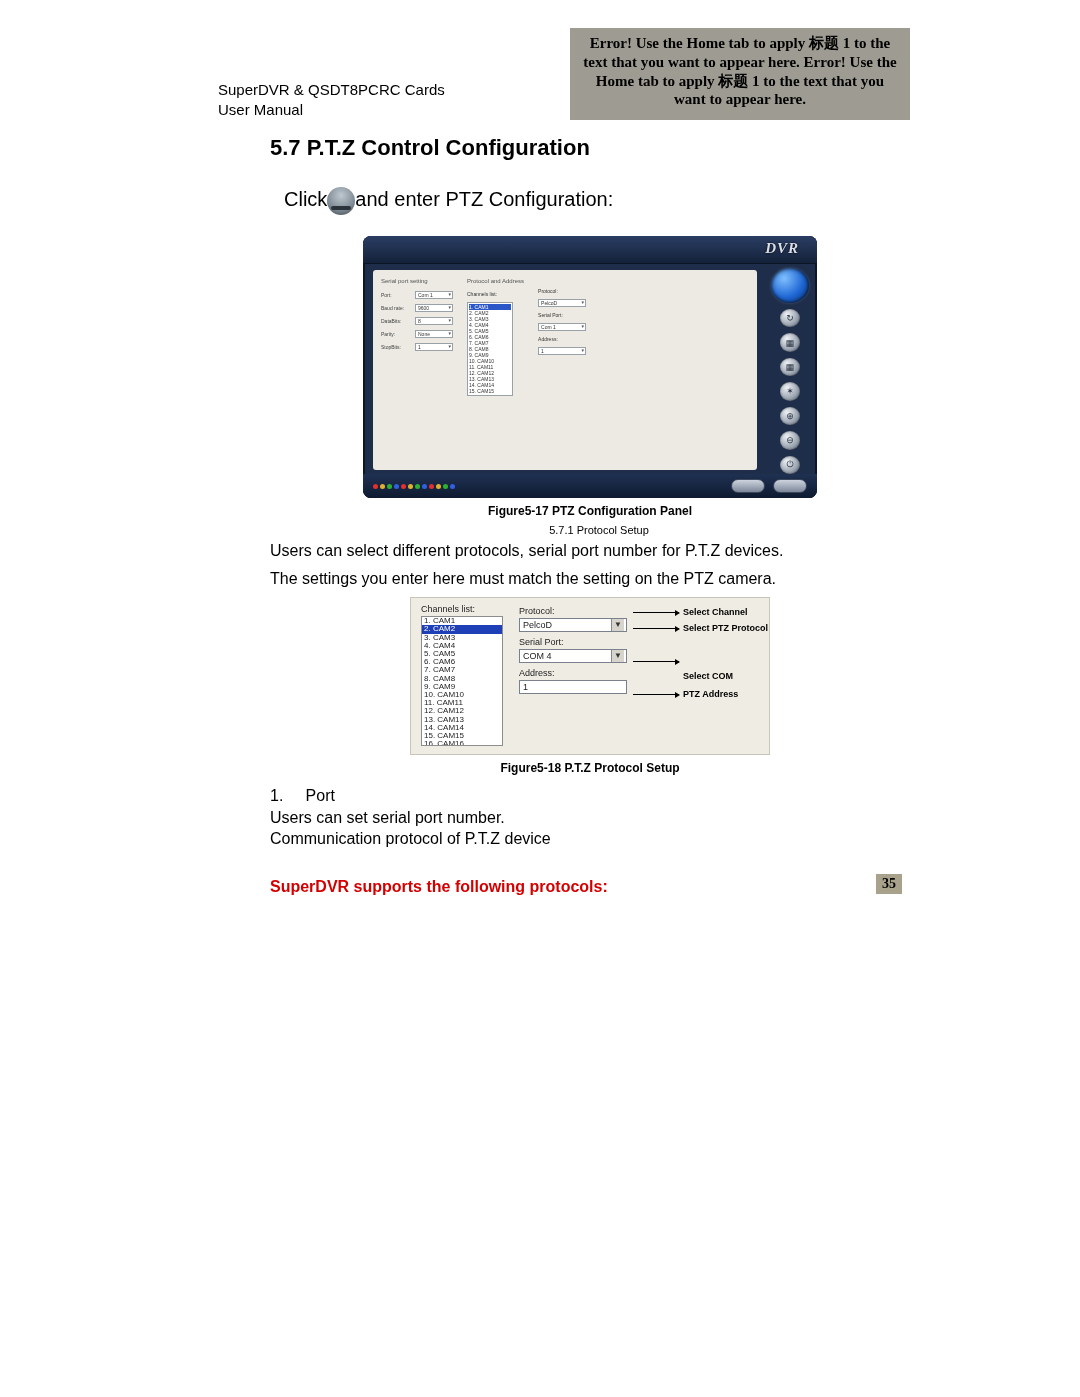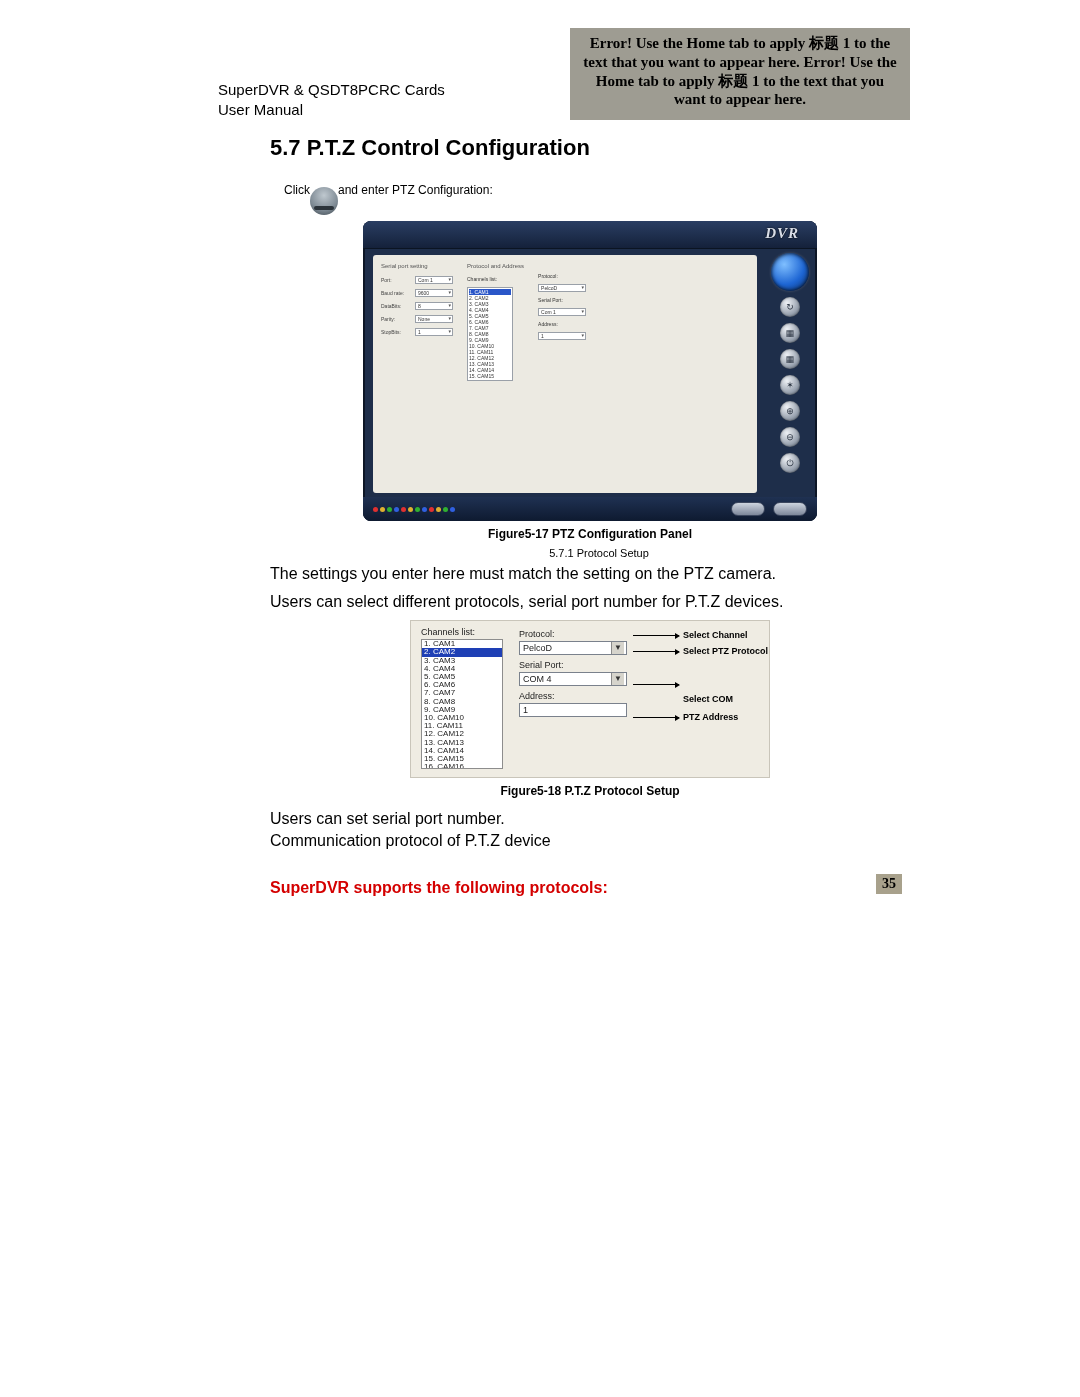--- a/index.html
+++ b/index.html
@@ -38,22 +38,23 @@
     top: 135px;
     left: 270px;
     width: 640px;
   }
   .h2 {
     font-size: 22px;
     font-weight: bold;
     margin-bottom: 22px;
   }
   .click-line {
-    font-size: 12px;
-    display: flex;
+    font-size: 20px;
+    display: flex;
+    align-items: flex-end;
     margin-left: 14px;
     margin-bottom: 10px;
   }
   .ptz-icon {
     width: 28px;
     height: 28px;
     border-radius: 50%;
     background: radial-gradient(circle at 50% 30%, #bfc8cf 0%, #7e8a94 60%, #3b444c 100%);
     position: relative;
     top: 4px;
@@ -67,26 +68,27 @@
     border-radius: 2px;
   }
   .fig1-wrap {
     display: flex;
     flex-direction: column;
     align-items: center;
     margin-bottom: 4px;
   }
   .dvr-panel {
     width: 454px;
-    height: 300px;
+    height: 262px;
     background: #1e2e4a;
     border-radius: 8px;
     position: relative;
     overflow: hidden;
     box-shadow: inset 0 0 0 2px #0d1626;
+    margin-top: 15px;
   }
   .dvr-header {
     height: 28px;
     background: linear-gradient(#2a3e63,#14213a);
     border-bottom: 1px solid #0b1422;
     position: relative;
   }
   .dvr-logo {
     position: absolute;
     right: 18px;
@@ -380,22 +382,22 @@
         <div class="footer-btns">
           <div class="footer-btn"></div>
           <div class="footer-btn"></div>
         </div>
       </div>
     </div>
     <div class="caption">Figure5-17 PTZ Configuration Panel</div>
   </div>
 
   <div class="h3">5.7.1  Protocol Setup</div>
+  <div class="para">Users can select different protocols, serial port number for P.T.Z devices.</div>
   <div class="para">The settings you enter here must match the setting on the PTZ camera.</div>
-  <div class="para">Users can select different protocols, serial port number for P.T.Z devices.</div>
 
   <div class="fig2-wrap">
     <div class="protocol-panel">
       <div class="chcol">
         <div class="lbl">Channels list:</div>
         <div class="chlist">
           <div>1. CAM1</div>
           <div class="sel">2. CAM2</div>
           <div>3. CAM3</div>
           <div>4. CAM4</div>
@@ -434,20 +436,24 @@
       <div class="arrow-lbl" style="left:272px; top:25px;">Select PTZ Protocol</div>
       <div class="arrow-line" style="left:222px; top:63px; width:46px;"></div>
       <div class="arrow-lbl" style="left:272px; top:73px;">Select COM</div>
       <div class="arrow-line" style="left:222px; top:96px; width:46px;"></div>
       <div class="arrow-lbl" style="left:272px; top:91px;">PTZ Address</div>
     </div>
     <div class="caption">Figure5-18 P.T.Z Protocol Setup</div>
   </div>
 
   <div class="listblock">
+    <div class="li-head">
+      <span>1.</span>&nbsp;&nbsp;&nbsp;&nbsp;
+      <span>Port</span>
+    </div>
     <div>Users can set serial port number.</div>
     <div>Communication protocol of P.T.Z device</div>
   </div>
 
   <div class="red-bold">SuperDVR supports the following protocols:</div>
 
 </div>
 
 <div class="pagenum">35</div>
 

